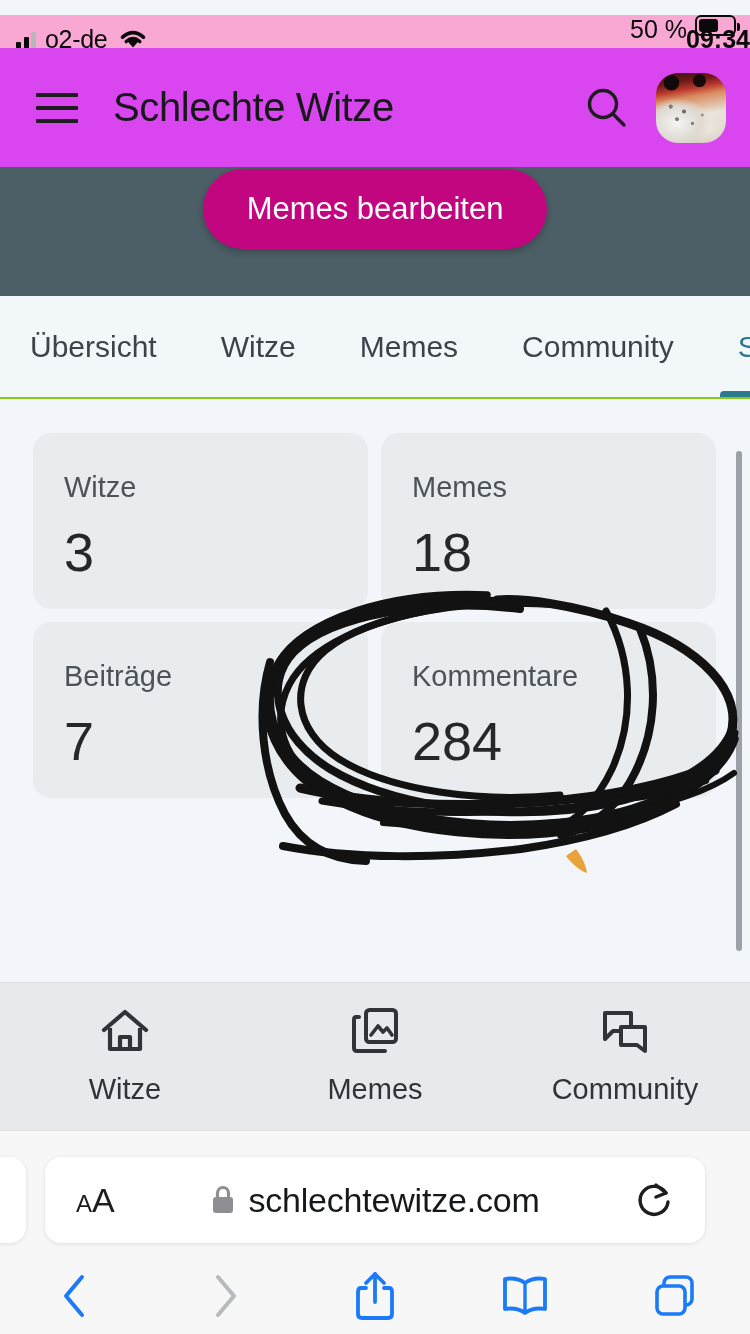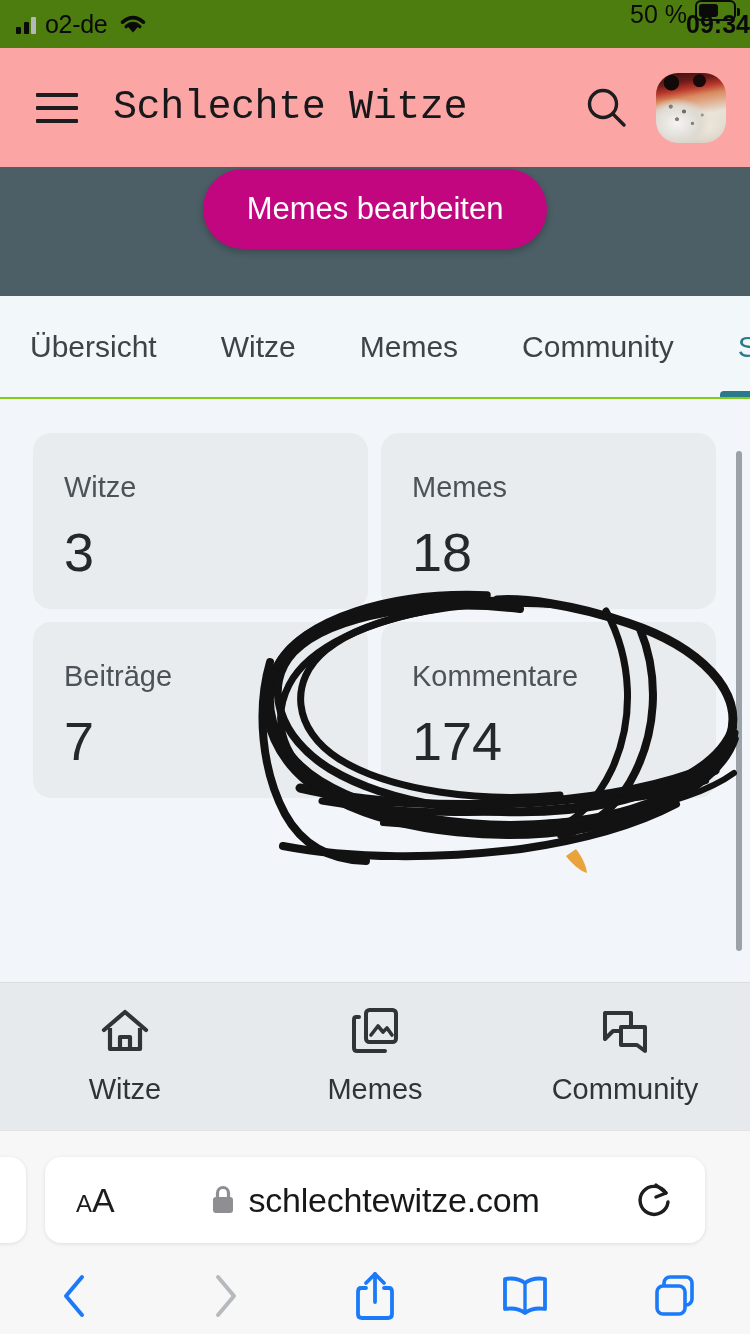--- a/index.html
+++ b/index.html
@@ -10,23 +10,23 @@
     overflow: hidden;
   }
   #screen {
     position: relative;
     width: 750px; height: 1334px;
     background: #f2f6fa;
   }
 
   
   .statusbar {
-    position: absolute; top: 0; left: 0;
+    position: absolute; top: 15px; left: 0;
     width: 750px; height: 48px;
-    background: #4d7c0f;
+    background: #f9a8d4;
     display: flex; align-items: center;
   }
   .sb-left {
     position: absolute; left: 16px; top: 0; height: 48px;
     display: flex; align-items: center; gap: 9px;
   }
   .sig { display: flex; align-items: flex-end; gap: 2.5px; height: 20px; }
   .sig i { display: block; width: 5px; background: #0a0a0a; border-radius: 1px; }
   .sig i:nth-child(1) { height: 7px; }
   .sig i:nth-child(2) { height: 12px; }
@@ -52,22 +52,22 @@
   }
   .batt span {
     position: absolute; left: 2px; top: 2px; bottom: 2px;
     width: 50%; background: #0a0a0a; border-radius: 3px;
   }
 
   
   .app-header {
     position: absolute; top: 48px; left: 0;
     width: 750px; height: 119px;
-    background: #fca5a5;
-    display: flex; align-items: center; font-family: Liberation Mono, monospace;
+    background: #d946ef;
+    display: flex; align-items: center;
   }
   .hamburger {
     position: absolute; left: 36px; width: 42px; height: 30px;
     display: flex; flex-direction: column; justify-content: space-between;
   }
   .hamburger i { display: block; height: 4px; background: #1d1d1f; border-radius: 1px; }
   .app-title {
     position: absolute; left: 113px;
     font-size: 40px; color: #17181a; letter-spacing: -0.4px;
   }
@@ -296,21 +296,21 @@
       <div class="stat-card">
         <div class="stat-label">Memes</div>
         <div class="stat-value">18</div>
       </div>
       <div class="stat-card">
         <div class="stat-label">Beiträge</div>
         <div class="stat-value">7</div>
       </div>
       <div class="stat-card">
         <div class="stat-label">Kommentare</div>
-        <div class="stat-value">174</div>
+        <div class="stat-value">284</div>
       </div>
     </div>
     <div class="page-scrollbar"></div>
   </div>
 
   <svg class="ink" viewBox="0 0 750 583">
     <g fill="none" stroke="#121212" stroke-linecap="round" stroke-linejoin="round">
       <path d="M505 203 C410 196 318 214 285 256 C254 296 271 352 320 382 C382 420 478 432 561 424 C641 416 714 385 730 338 C745 293 700 248 628 224 C572 205 522 199 497 201" stroke-width="9"></path>
       <path d="M520 210 C430 199 330 216 294 253 C262 287 279 339 330 370 C390 406 488 419 568 411 C646 403 718 372 733 328" stroke-width="8"></path>
       <path d="M487 196 C392 192 303 219 276 268 C251 314 276 372 337 402 C405 436 506 443 585 430 C657 418 720 383 735 340" stroke-width="7.5"></path>

